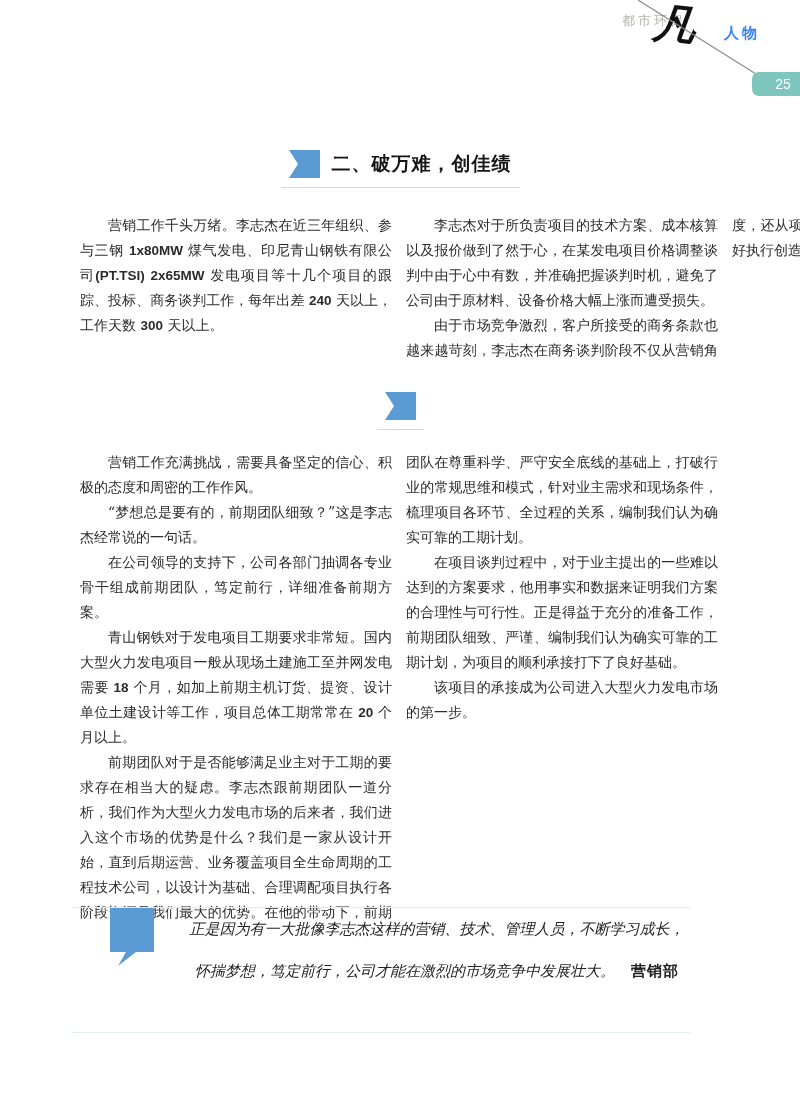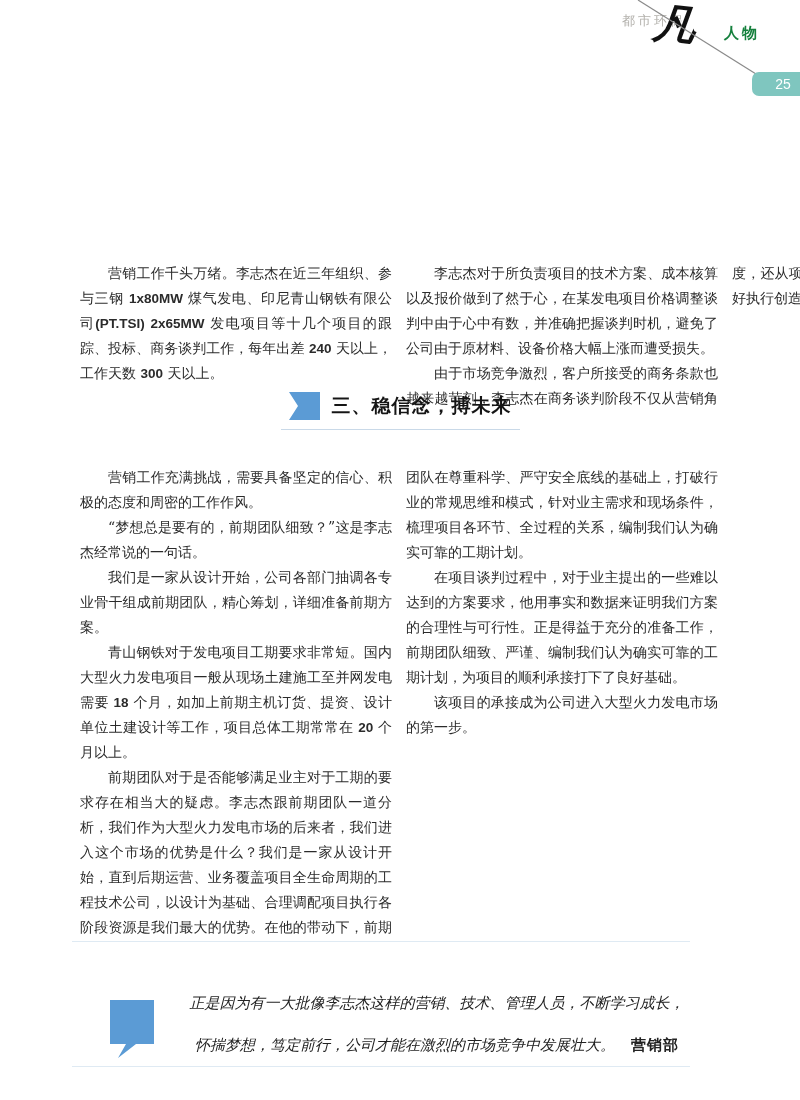--- a/index.html
+++ b/index.html
@@ -17,21 +17,21 @@
   .logo-char{
     position:absolute;left:653px;top:2px;
     font-size:42px;font-weight:bold;font-style:italic;
     color:#111;transform:rotate(6deg);
     font-family:"DejaVu Serif",serif;line-height:1.1;
   }
   .diag-line{position:absolute;left:628px;top:0;}
   .section-label{
     position:absolute;left:724px;top:24px;
     font-family:"Liberation Sans",sans-serif;
-    font-size:15px;font-weight:bold;color:#15803d;letter-spacing:3px;
+    font-size:15px;font-weight:bold;color:#3b82f6;letter-spacing:3px;
   }
   .page-number{
     position:absolute;left:752px;top:72px;width:62px;height:24px;
     display:flex;align-items:center;justify-content:center;
     color:#ffffff;font-family:"Liberation Sans",sans-serif;font-size:14px;border-radius:7px;
   }
   
   .heading-row{
     position:absolute;left:0;width:800px;text-align:center;
   }
@@ -51,23 +51,23 @@
     text-align:justify;
     font-size:14px;line-height:25px;color:#2b2b2b;
   }
   .para{margin:0;text-indent:2em;}
   .num{
     font-family:"Liberation Sans",sans-serif;
     font-weight:bold;font-size:13.5px;
   }
   
   .quote-box{
-    position:absolute;left:72px;top:941px;width:618px;height:124px;
+    position:absolute;left:72px;top:907px;width:618px;height:124px;
     border-top:1px solid #dfeaf3;border-bottom:1px solid #dfeaf3;
-    display:flex;align-items:flex-end;
+    display:flex;align-items:flex-start;
   }
   .quote-icon{margin:0 26px 6px 38px;flex:0 0 auto;}
   .quote-body{
     flex:1;text-align:center;
     font-size:15px;font-style:italic;line-height:42px;color:#222;
   }
   .quote-attr{
     font-style:normal;font-family:"Liberation Sans",sans-serif;
     font-weight:bold;font-size:15px;margin-left:16px;letter-spacing:1px;
   }
@@ -78,40 +78,47 @@
 <div class="page">
 
   <span class="journal-name">都市环保</span>
   <span class="logo-char">凡</span>
   <svg class="diag-line" width="134" height="76" viewBox="0 0 134 76">
     <line x1="10" y1="0" x2="128" y2="74" stroke="#8a8a8a" stroke-width="1.2"></line>
   </svg>
   <span class="section-label">人物</span>
   <div class="page-number" style="background:#7fc6bf;">25</div>
 
+  <div class="heading-row" style="top:150px;">
+    <span class="heading-inner">
+      <svg class="heading-icon" width="31" height="28" viewBox="0 0 31 28">
+        <polygon points="0,0 31,0 31,28 0,28 9,14" fill="#5b9bd5"></polygon>
+      </svg>
+      <span class="heading-text">二、破万难，创佳绩</span>
+    </span>
+  </div>
 
-  <div class="cols" style="top:213px;height:160px;margin-top:48px;">
+  <div class="cols" style="top:213px;height:160px;">
     <p class="para autobold">营销工作千头万绪。李志杰在近三年组织、参与三钢 <span class="num">1x80MW</span> 煤气发电、印尼青山钢铁有限公司<span class="num">(PT.TSI)</span> <span class="num">2x65MW</span> 发电项目等十几个项目的跟踪、投标、商务谈判工作，每年出差 <span class="num">240</span> 天以上，工作天数 <span class="num">300</span> 天以上。</p>
     <p class="para autobold">李志杰对于所负责项目的技术方案、成本核算以及报价做到了然于心，在某发电项目价格调整谈判中由于心中有数，并准确把握谈判时机，避免了公司由于原材料、设备价格大幅上涨而遭受损失。</p>
     <p class="para autobold">由于市场竞争激烈，客户所接受的商务条款也越来越苛刻，李志杰在商务谈判阶段不仅从营销角度，还从项目执行角度考虑合同条款，为项目的良好执行创造了有利条件。</p>
   </div>
 
   <div class="heading-row" style="top:392px;">
     <span class="heading-inner">
       <svg class="heading-icon" width="31" height="28" viewBox="0 0 31 28">
         <polygon points="0,0 31,0 31,28 0,28 9,14" fill="#5b9bd5"></polygon>
       </svg>
-      <span class="heading-text">三、稳信念，搏未来</span>
     </span>
   </div>
 
-  <div class="cols" style="top:450px;height:478px;margin-top:15px;">
+  <div class="cols" style="top:450px;height:478px;">
     <p class="para autobold">营销工作充满挑战，需要具备坚定的信心、积极的态度和周密的工作作风。</p>
     <p class="para autobold">“梦想总是要有的，前期团队细致？”这是李志杰经常说的一句话。</p>
-    <p class="para autobold">我们是一家从设计开始，公司各部门抽调各专业骨干组成前期团队，精心筹划，详细准备前期方案。</p>
+    <p class="para autobold">在公司领导的支持下，公司各部门抽调各专业骨干组成前期团队，笃定前行，详细准备前期方案。</p>
     <p class="para autobold">青山钢铁对于发电项目工期要求非常短。国内大型火力发电项目一般从现场土建施工至并网发电需要 <span class="num">18</span> 个月，如加上前期主机订货、提资、设计单位土建设计等工作，项目总体工期常常在 <span class="num">20</span> 个月以上。</p>
     <p class="para autobold">前期团队对于是否能够满足业主对于工期的要求存在相当大的疑虑。李志杰跟前期团队一道分析，我们作为大型火力发电市场的后来者，我们进入这个市场的优势是什么？我们是一家从设计开始，直到后期运营、业务覆盖项目全生命周期的工程技术公司，以设计为基础、合理调配项目执行各阶段资源是我们最大的优势。在他的带动下，前期团队在尊重科学、严守安全底线的基础上，打破行业的常规思维和模式，针对业主需求和现场条件，梳理项目各环节、全过程的关系，编制我们认为确实可靠的工期计划。</p>
     <p class="para autobold">在项目谈判过程中，对于业主提出的一些难以达到的方案要求，他用事实和数据来证明我们方案的合理性与可行性。正是得益于充分的准备工作，前期团队细致、严谨、编制我们认为确实可靠的工期计划，为项目的顺利承接打下了良好基础。</p>
     <p class="para autobold">该项目的承接成为公司进入大型火力发电市场的第一步。</p>
   </div>
 
   <div class="quote-box">
     <svg class="quote-icon" width="48" height="60" viewBox="0 0 48 60">
       <polygon points="0,0 44,0 44,44 26,44 8,58 16,44 0,44" fill="#5b9bd5"></polygon>
     </svg>

